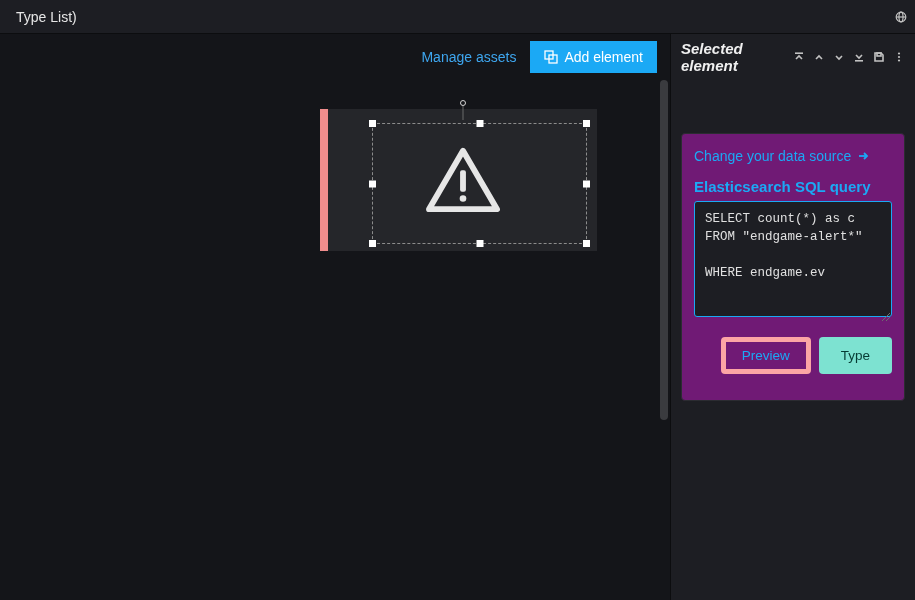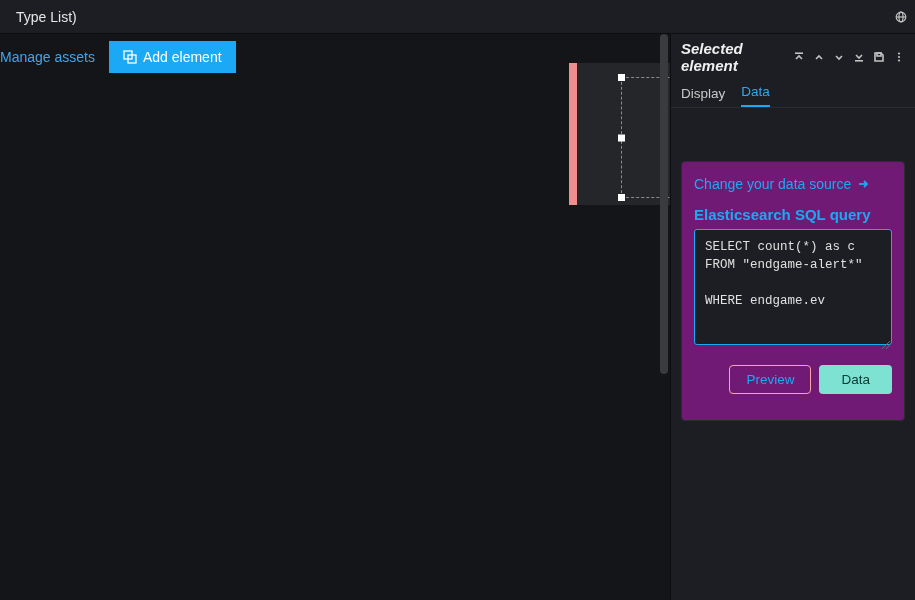--- a/index.html
+++ b/index.html
@@ -35,20 +35,21 @@
 
   .body-row {
     display: flex;
     height: calc(600px - 34px);
   }
   .canvas-area {
     flex: 1;
     position: relative;
     background: #141519;
     display: flex;
+    flex-direction: column;
   }
   .toolbar {
     height: 46px;
     display: flex;
     justify-content: flex-end;
     align-items: center;
     padding-right: 13px;
     gap: 14px;
   }
   .manage-assets {
@@ -222,21 +223,21 @@
     display:flex; justify-content:flex-end; margin-top:-10px; margin-right:2px; pointer-events:none;
   }
   .resize-grip svg{ width:10px; height:10px; }
   .resize-grip svg line{ stroke:#6e6e6e; stroke-width:1; }
 
   .btn-row {
     display:flex; justify-content:flex-end; gap:8px; margin-top: 16px;
   }
   .btn-preview {
     background: transparent;
-    border: 1px solid #fca5a5;
+    border: 5px solid #fca5a5;
     color: #1ba9f5;
     font-size: 13.5px;
     padding: 6px 16px;
     border-radius: 4px;
     cursor: pointer;
   }
   .btn-save {
     background: #7de2d1;
     border: none;
     color: #063a33;
@@ -333,24 +334,20 @@
         <span class="hicon more-icon">
           <svg viewBox="0 0 12 12">
               <circle cx="6" cy="2.5" r="1.1"></circle>
               <circle cx="6" cy="6" r="1.1"></circle>
               <circle cx="6" cy="9.5" r="1.1"></circle>
             </svg>
         </span>
       </div>
     </div>
 
-    <div class="tabs">
-      <div class="tab">Display</div>
-      <div class="tab active">Data</div>
-    </div>
 
     <div class="panel-body">
       <div class="ds-card">
         <button class="change-ds">
           <span>Change your data source</span>
           <svg viewBox="0 0 12 12">
               <line x1="2" y1="6" x2="10" y2="6"></line>
               <polyline points="7,3 10,6 7,9"></polyline>
             </svg>
         </button>
@@ -361,18 +358,18 @@
 WHERE endgame.ev</textarea>
         <div class="resize-grip">
           <svg viewBox="0 0 10 10">
               <line x1="2" y1="10" x2="10" y2="2"></line>
               <line x1="6" y1="10" x2="10" y2="6"></line>
             </svg>
         </div>
 
         <div class="btn-row">
           <button class="btn-preview">Preview</button>
-          <button class="btn-save">Data</button>
+          <button class="btn-save">Type</button>
         </div>
       </div>
     </div>
   </div>
 </div>
 
 </body></html>

